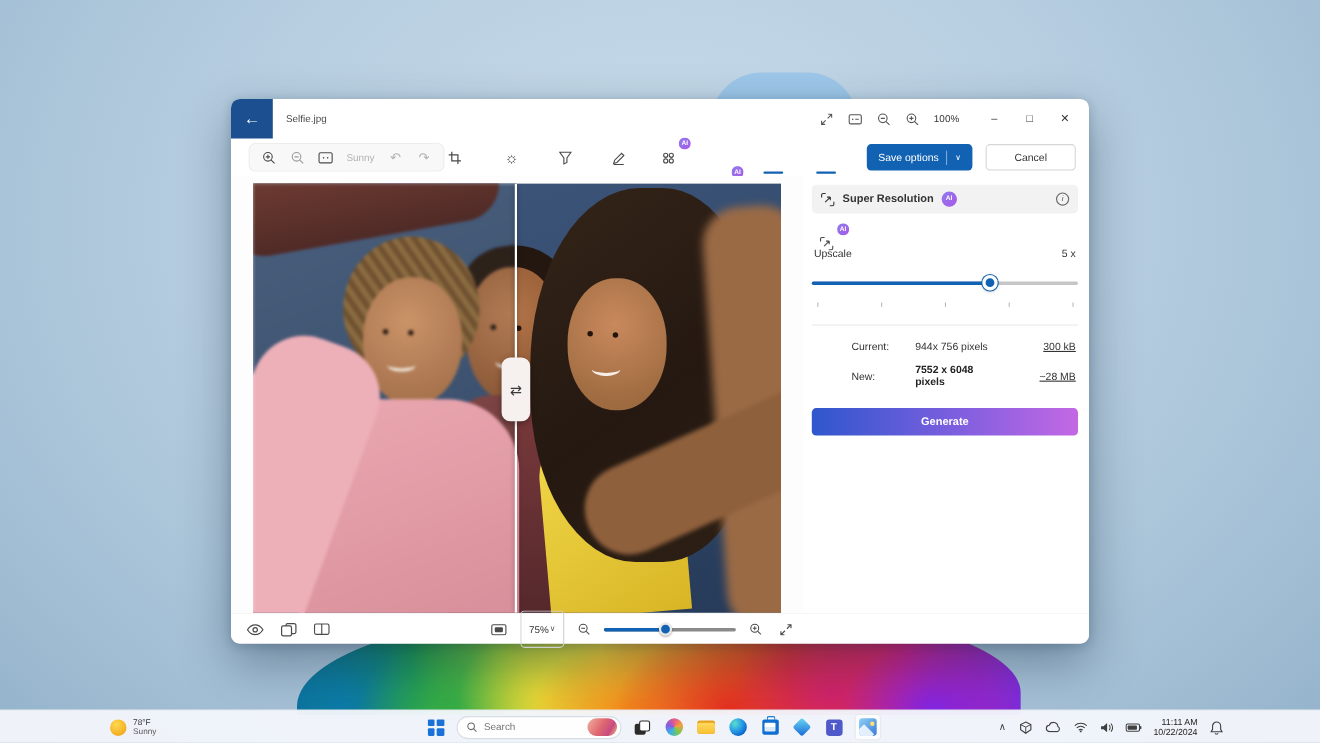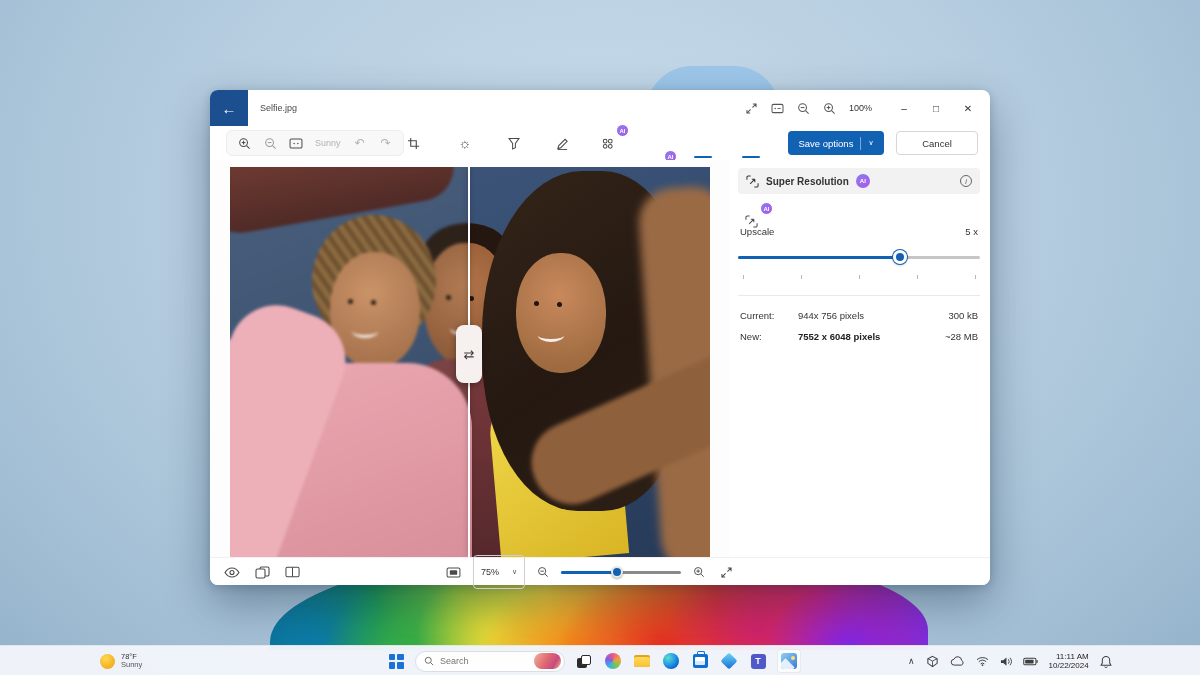--- a/index.html
+++ b/index.html
@@ -112,35 +112,35 @@
   .upscale-lbl { font-size:9.5px; color:#333; }
   .upscale-val { font-size:9.5px; color:#333; }
   .slider { position:relative; margin-top:14px; height:14px; }
   .sl-track { position:absolute; left:0; right:0; top:5px; height:3px; background:#c6c6c6; border-radius:2px; }
   .sl-fill { position:absolute; left:0; width:67%; top:5px; height:3px; background:#1262b3; border-radius:2px; }
   .sl-thumb { position:absolute; left:calc(67% - 7px); top:-1px; width:14px; height:14px; border-radius:50%;
     background:#1262b3; border:3px solid #fff; box-shadow:0 0 0 1px #1262b3, 0 1px 3px rgba(0,0,0,.3); cursor:pointer; }
   .sl-ticks { position:relative; height:6px; margin-top:10px; }
   .sl-ticks i { position:absolute; top:0; width:1px; height:4px; background:#b8b8b8; }
   .sp-div { margin-top:14px; height:1px; background:#e9e9e9; }
-  .stat-row { margin-top:14px; display:grid; grid-template-columns:58px 1fr 60px; align-items:center; padding:0 2px; }
+  .stat-row { margin-top:14px; display:grid; grid-template-columns:58px 1fr 60px; align-items:center; padding:0 2px;margin-left:34px; }
   .stat-lbl { font-size:9.5px; color:#333; }
   .stat-dim { font-size:9.5px; color:#333; padding-right:14px; }
   .stat-dim.bold { font-weight:bold; color:#222; }
-  .stat-size { font-size:9.5px; color:#333; text-align:right; }
+  .stat-size { font-size:9.5px; color:#333; text-align:right;text-decoration:underline; }
   .generate-btn { margin-top:18px; height:25px; border-radius:4px; display:flex; align-items:center;
     justify-content:center; color:#fff; font-size:10px; font-weight:bold; cursor:pointer;
     background:linear-gradient(90deg,#2e57cd 0%,#7a5ede 52%,#c468e4 100%); }
 
   
   .statusbar { position:absolute; left:0; bottom:0; right:0; height:28px; border-top:1px solid #f1f1f1;
     border-radius:0 0 8px 8px; background:#fff; }
   .sb-left { position:absolute; left:14px; top:0; height:28px; display:flex; align-items:center; gap:15px; color:#4a4a4a; }
   .sb-center { position:absolute; left:236px; top:0; height:28px; display:flex; align-items:center; gap:12px; color:#4a4a4a; }
-  .pct-dd { width:52px; height:20px; border:1px solid #cfcfcf; border-radius:4px; display:flex;
+  .pct-dd { width:40px; height:20px; border:1px solid #cfcfcf; border-radius:4px; display:flex;
     align-items:center; justify-content:space-between; padding:16px 7px; cursor:pointer; }
   .pct-dd .v { font-size:9px; color:#333; }
   .pct-dd .c { font-size:7px; color:#555; }
   .zslider { position:relative; width:120px; height:12px; }
   .zslider .tr { position:absolute; left:0; right:0; top:5px; height:3px; background:#8a8a8a; border-radius:2px; }
   .zslider .fl { position:absolute; left:0; width:47%; top:5px; height:3px; background:#1262b3; border-radius:2px; }
   .zslider .th { position:absolute; left:calc(47% - 6px); top:0; width:12px; height:12px; border-radius:50%;
     background:#1262b3; border:2px solid #e8e8e8; box-shadow:0 1px 2px rgba(0,0,0,.3); cursor:pointer; }
 
   
@@ -393,20 +393,21 @@
         <span class="stat-lbl">Current:</span>
         <span class="stat-dim">944x 756 pixels</span>
         <span class="stat-size">300 kB</span>
       </div>
       <div class="stat-row" style="margin-top:10px">
         <span class="stat-lbl">New:</span>
         <span class="stat-dim bold">7552 x 6048 pixels</span>
         <span class="stat-size">~28 MB</span>
       </div>
 
+      <div class="generate-btn">Generate</div>
     </div>
 
     <div class="statusbar">
       <div class="sb-left">
         <span>
           <svg width="16" height="11" viewBox="0 0 16 11">
               <path d="M1 5.5C3 2.2 5.2 1 8 1s5 1.2 7 4.5C13 8.8 10.8 10 8 10S3 8.8 1 5.5z" fill="none" stroke="#4a4a4a" stroke-width="1.1"></path>
               <circle cx="8" cy="5.5" r="2" fill="none" stroke="#4a4a4a" stroke-width="1.1"></circle>
             </svg>
         </span>

